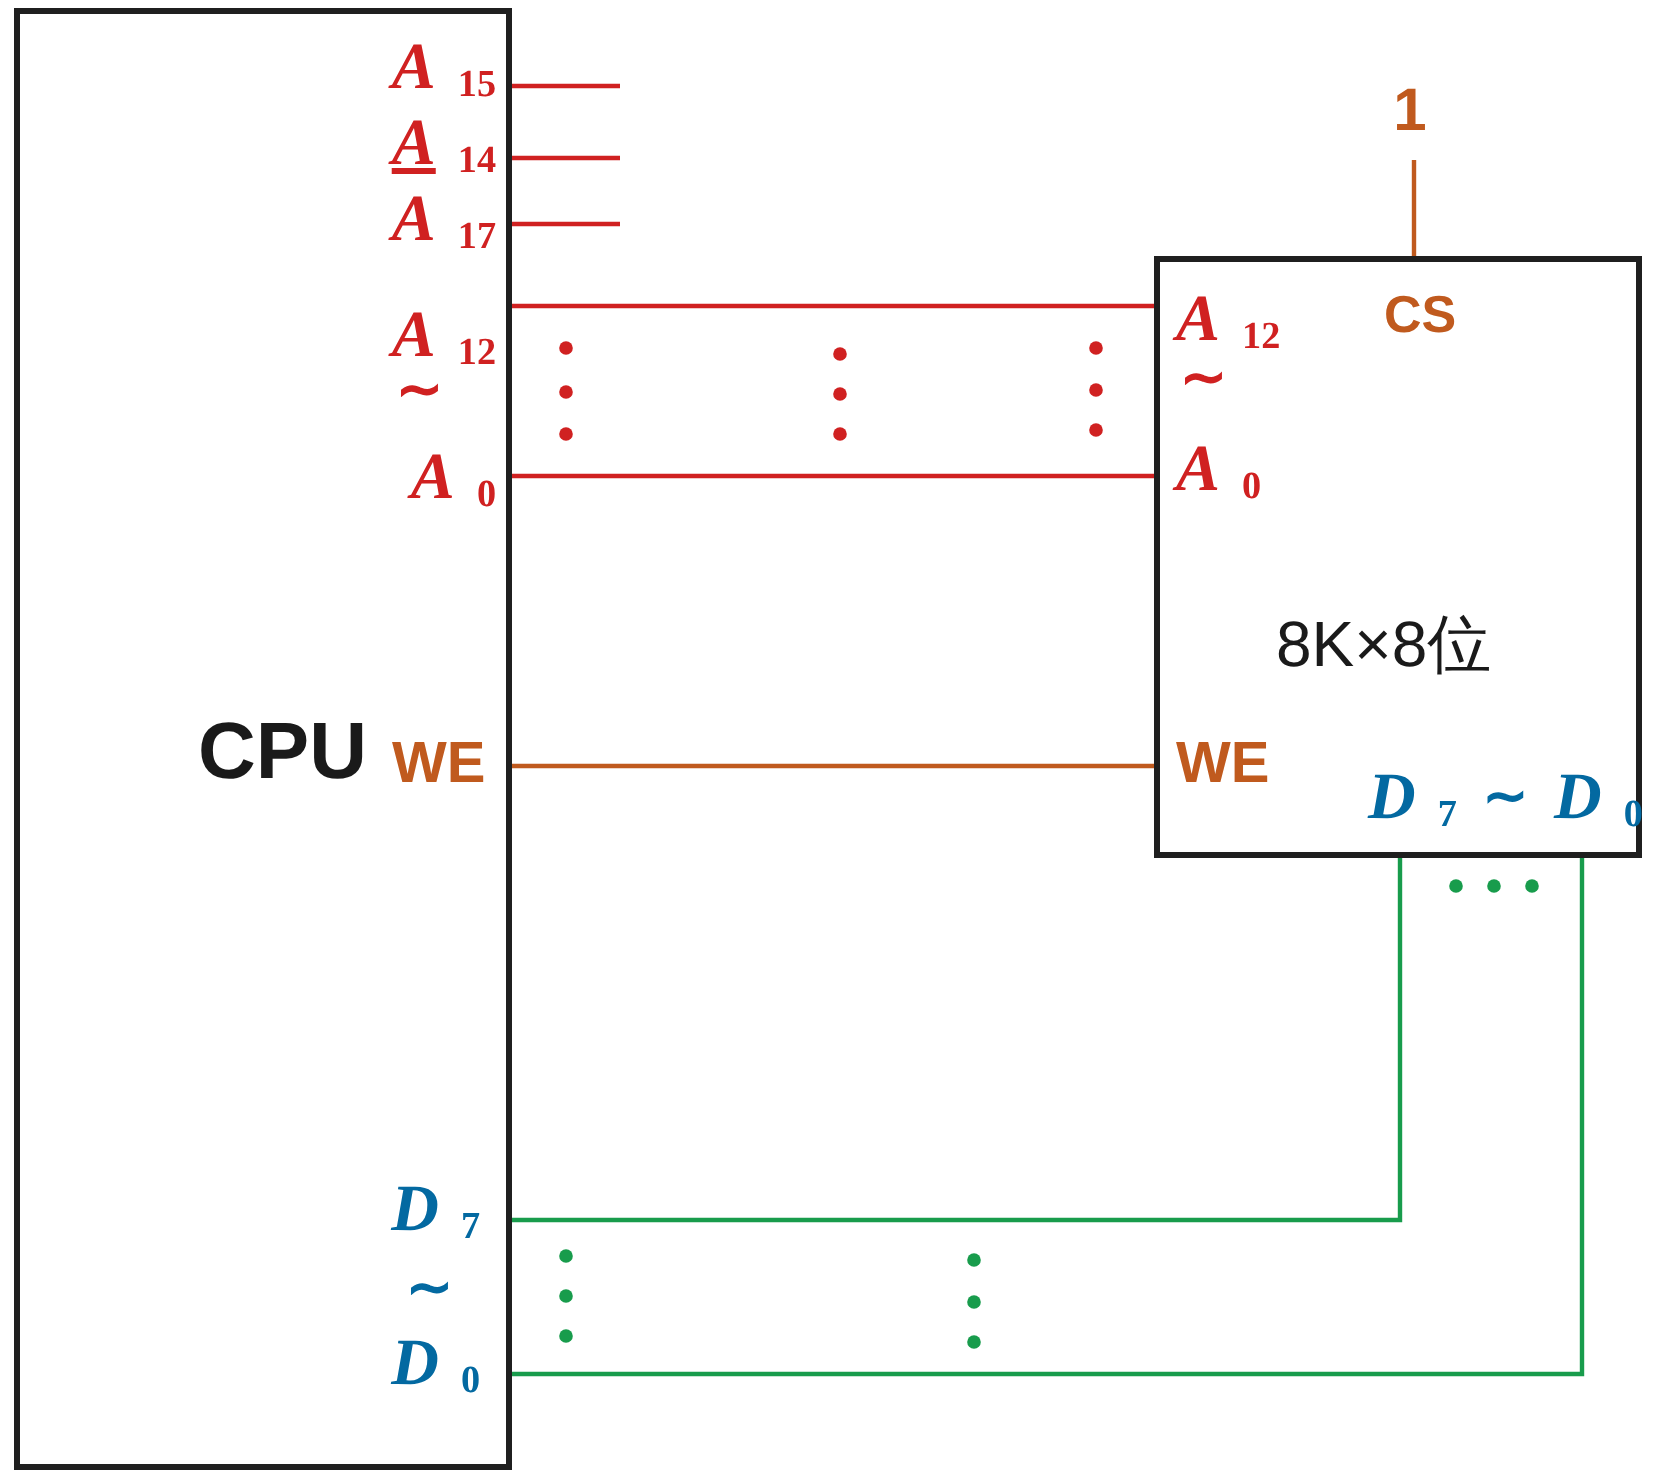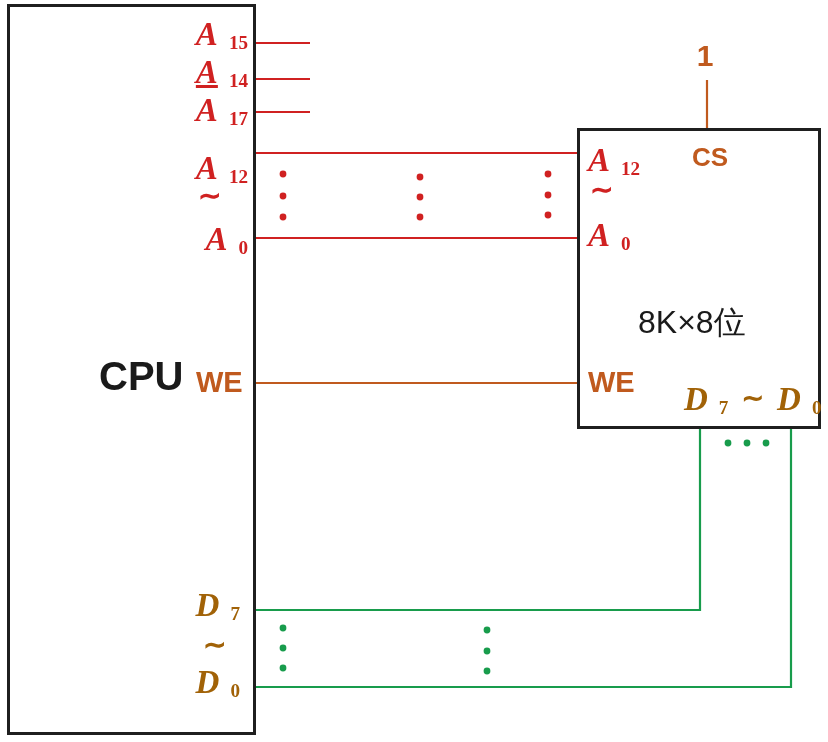--- a/index.html
+++ b/index.html
@@ -27,21 +27,21 @@
     font-size:0.58em;font-style:normal;
     position:relative;bottom:-0.22em;margin-left:11px;
   }
   .tilde{
     font-family:"Liberation Serif",serif;
     font-weight:bold;font-style:normal;
     font-size:28px;
   }
   .sans-bold{font-weight:bold;}
   .red{color:#d02121;}
-  .green{color:#a16207;}
+  .green{color:#0369a1;}
   .brown{color:#c05a1e;}
   .black{color:#1a1a1a;}
   .pincol{left:178px;width:70px;text-align:right;}
   .dcol{left:178px;width:62px;text-align:right;}
   .chipcol{left:588px;text-align:left;}
   .data-row{display:flex;align-items:flex-start;gap:13px;}
   .data-row .tilde{font-size:27px;position:relative;top:2px;}
 </style>
 </head>
 <body>

